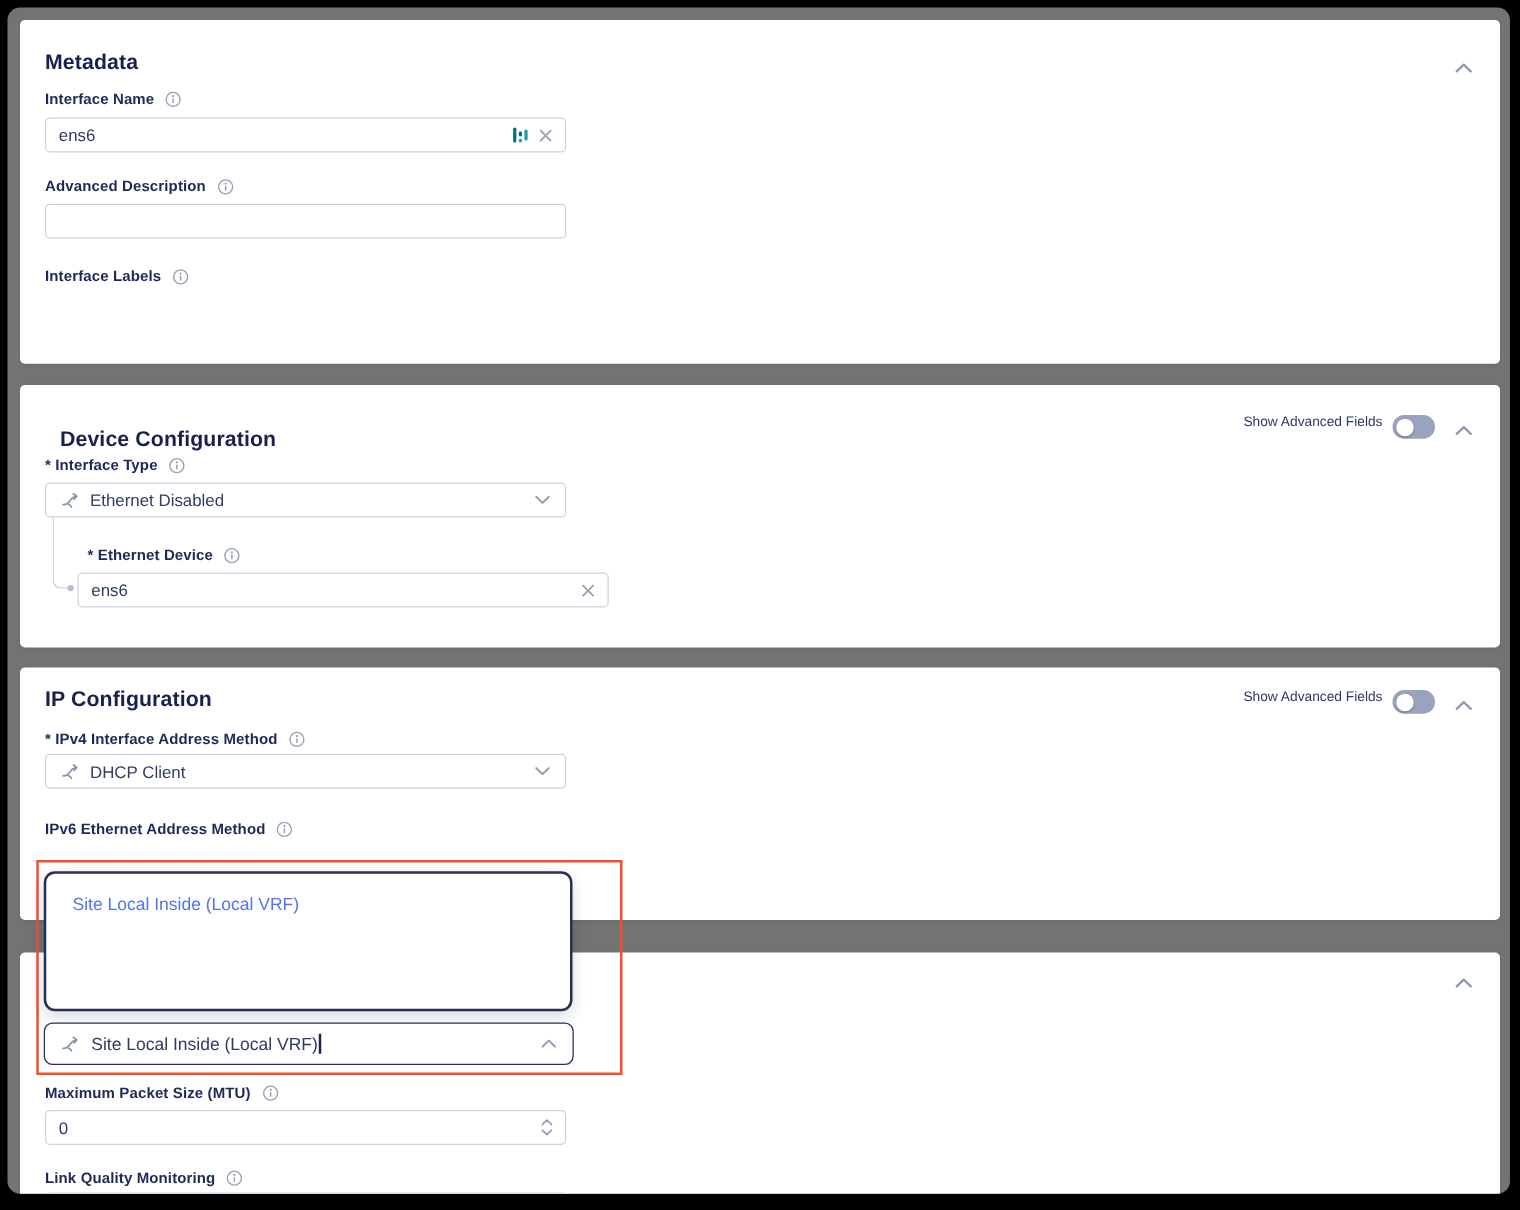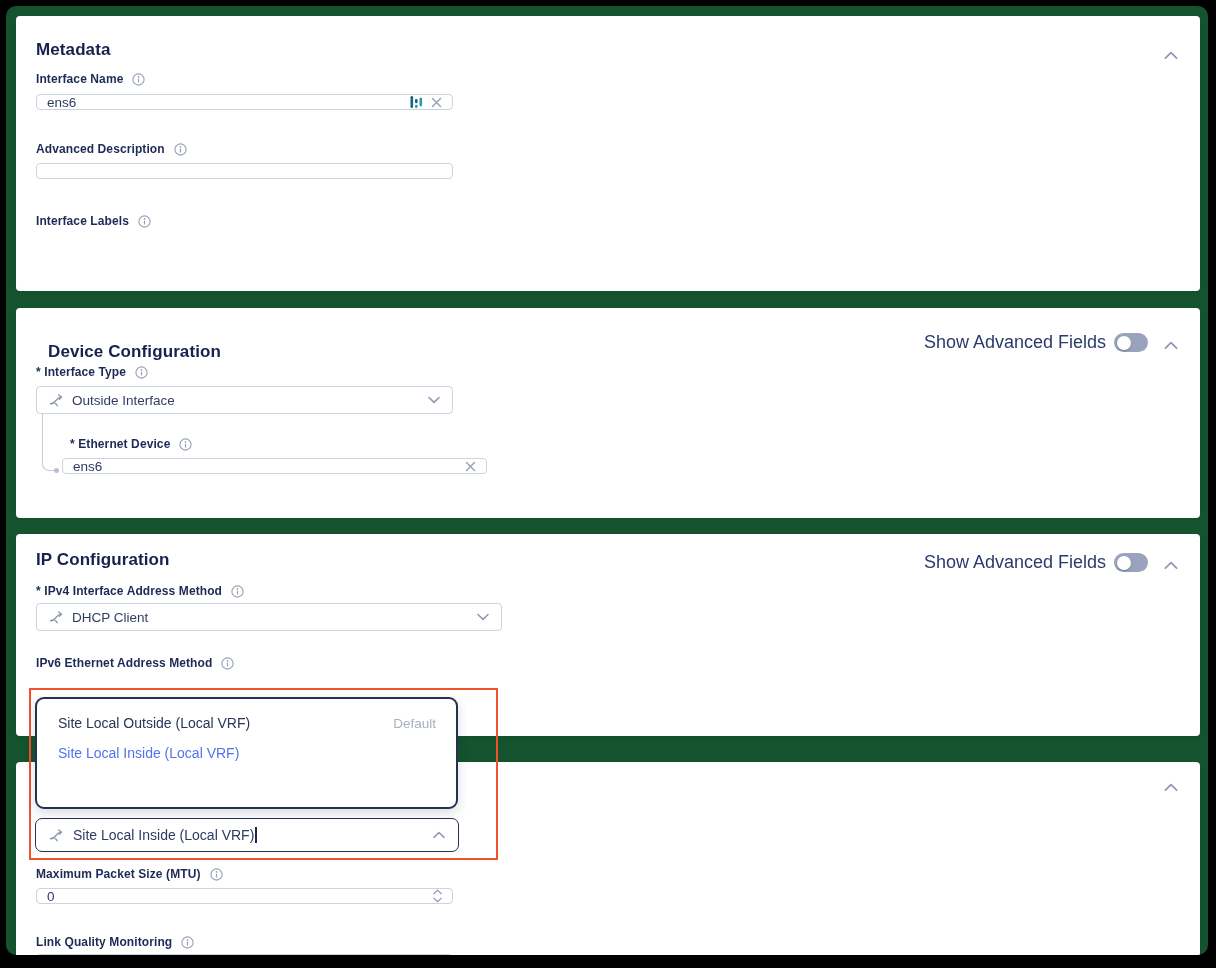--- a/index.html
+++ b/index.html
@@ -2,53 +2,53 @@
 <html><head>
 <meta charset="utf-8">
 <style>
   html,body{margin:0;padding:0;}
   body{
     width:1216px;height:968px;position:relative;background:#000;
     font-family:"Liberation Sans", sans-serif;overflow:hidden;
   }
   .screen{
     position:absolute;left:6px;top:6px;width:1202px;height:949px;
-    background:#14532d;border-radius:10px;overflow:hidden;
+    background:#737373;border-radius:10px;overflow:hidden;
   }
   .card{
     position:absolute;left:10px;width:1184px;background:#fff;
     border-radius:4px;box-shadow:0 1px 3px rgba(23,43,99,.08);
   }
   .card-title{
     position:absolute;left:20px;font-size:17px;font-weight:700;color:#18214d;letter-spacing:.1px;
   }
   .collapse-btn{position:absolute;width:16px;height:16px;cursor:pointer;}
   .field-label{
     position:absolute;display:flex;align-items:center;gap:9px;
     font-size:12px;font-weight:700;color:#1d2a56;letter-spacing:.1px;white-space:nowrap;
   }
   .text-input{
-    position:absolute;height:16px;box-sizing:border-box;background:#fff;
+    position:absolute;height:28px;box-sizing:border-box;background:#fff;
     border:1px solid #cbd2e0;border-radius:4px;display:flex;align-items:center;
     padding:0 10px;gap:8px;
   }
   .text-input input{
     flex:1;border:none;outline:none;font-size:13.5px;color:#2e3b60;min-width:0;
     font-family:"Liberation Sans", sans-serif;background:transparent;padding:0;
   }
   .text-input input::placeholder{color:#6079ef;opacity:1;}
   .selectbox{
     position:absolute;height:28px;box-sizing:border-box;background:#fff;
     border:1px solid #cbd2e0;border-radius:4px;display:flex;align-items:center;
     padding:0 12px;gap:9px;cursor:pointer;
   }
   .selectbox .sel-text{font-size:13.5px;color:#303c63;flex:1;white-space:nowrap;overflow:hidden;}
   .adv-row{
-    position:absolute;display:flex;align-items:center;gap:8px;
-    font-size:18px;color:#2b3a6b;
+    position:absolute;display:flex;gap:8px;
+    font-size:11px;color:#2b3a6b;
   }
   .toggle{
     width:34px;height:19px;border-radius:10px;background:#99a3bd;position:relative;
     display:inline-block;cursor:pointer;
   }
   .toggle .knob{
     position:absolute;left:2.5px;top:2.5px;width:14px;height:14px;border-radius:50%;
     background:#fff;box-shadow:0 1px 2px rgba(0,0,0,.25);
   }
   .connector{
@@ -198,21 +198,21 @@
             <use href="#info-ic"></use>
           </svg>
         </span>
     </div>
     <div class="selectbox" style="left:20px;top:78px;width:417px;">
       <span class="noclick">
           <svg width="14" height="14" viewBox="0 0 14 14">
             <use href="#fork-ic"></use>
           </svg>
         </span>
-      <span class="sel-text">Outside Interface</span>
+      <span class="sel-text">Ethernet Disabled</span>
       <span class="noclick">
           <svg width="12" height="8" viewBox="0 0 12 8">
             <use href="#chev-down"></use>
           </svg>
         </span>
     </div>
 
     <div class="connector" style="left:26px;top:106px;width:13px;height:56px;"></div>
     <div class="connector-dot" style="left:38px;top:160px;"></div>
 
@@ -249,21 +249,21 @@
     </span>
 
     <div class="field-label" style="left:20px;top:50px;">
       <span>* IPv4 Interface Address Method</span>
       <span class="noclick">
           <svg width="13" height="13" viewBox="0 0 13 13">
             <use href="#info-ic"></use>
           </svg>
         </span>
     </div>
-    <div class="selectbox" style="left:20px;top:69px;width:466px;">
+    <div class="selectbox" style="left:20px;top:69px;width:417px;">
       <span class="noclick">
           <svg width="14" height="14" viewBox="0 0 14 14">
             <use href="#fork-ic"></use>
           </svg>
         </span>
       <span class="sel-text">DHCP Client</span>
       <span class="noclick">
           <svg width="12" height="8" viewBox="0 0 12 8">
             <use href="#chev-down"></use>
           </svg>
@@ -329,24 +329,20 @@
         </span>
     </div>
     <div class="text-input" style="left:20px;top:192px;width:417px;">
       
     </div>
   </section>
 
   <div class="red-box"></div>
 
   <div class="vrf-panel">
-    <div class="vrf-option">
-      <span class="opt-label">Site Local Outside (Local VRF)</span>
-      <span class="opt-badge">Default</span>
-    </div>
     <div class="vrf-option selected">
       <span class="opt-label">Site Local Inside (Local VRF)</span>
     </div>
   </div>
 
   <div class="vrf-select">
     <span class="noclick">
         <svg width="14" height="14" viewBox="0 0 14 14">
           <use href="#fork-ic"></use>
         </svg>

